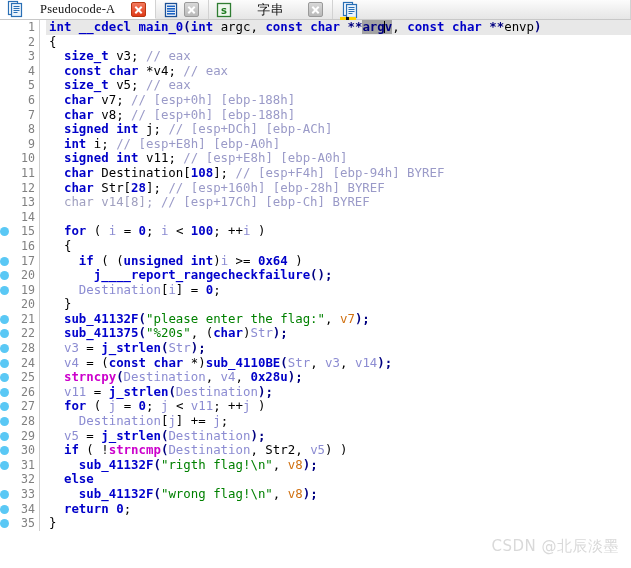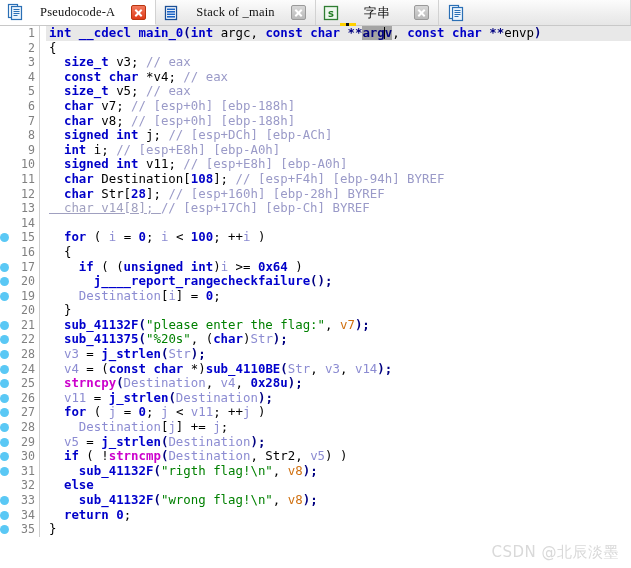--- a/index.html
+++ b/index.html
@@ -13,21 +13,21 @@
     height: 568px;
     overflow: hidden;
     font-family: "DejaVu Sans", sans-serif;
     position: relative;
   }
 
   
   .tabbar {
     display: flex;
     align-items: stretch;
-    height: 26px;
+    height: 20px;
     background: #404040;
     border-bottom: 1px solid #c8c8c8;
     position: relative;
     box-sizing: border-box;
   }
   .tab {
     display: flex;
     align-items: center;
     height: 100%;
     box-sizing: border-box;
@@ -192,21 +192,21 @@
   .t-kw      { color: #0000c8; font-weight: bold; }   
   .t-fn      { color: #0000cd; font-weight: bold; margin-top: 20px; }   
   .t-libfn   { color: #cc00cc; font-weight: bold; }   
   .t-var     { color: #8c8cd2; }                      
   .t-varh    { color: #d07010; }                      
   .t-str     { color: #008000; }                      
   .t-num     { color: #0000c8; font-weight: bold; }   
   .t-cmt     { color: #9a9ac8; }                      
   .t-punct   { color: #000080; font-weight: bold; }
   .t-plain   { color: #000000; }
-  .t-dim     { color: #a0a0c0; text-decoration: underline; }
+  .t-dim     { color: #a0a0c0; }
   .hl-sel    { background: #a3a3a3; color: #000080; font-weight: bold; }
   .caret {
     display: inline-block;
     width: 1px;
     height: 12px;
     background: #000;
     vertical-align: -2px;
     margin: 0 -0.5px;
   }
 
@@ -246,21 +246,20 @@
   <div class="tab">
     <span class="tab-icon">
       <svg width="18" height="18" viewBox="0 0 18 18">
         <rect x="3.5" y="2.5" width="11" height="13" fill="#ffffff" stroke="#1b4f96" stroke-width="1.3"></rect>
         <rect x="5" y="4.5" width="8" height="1.6" fill="#1b63c4"></rect>
         <rect x="5" y="7" width="8" height="1.6" fill="#1b63c4"></rect>
         <rect x="5" y="9.5" width="8" height="1.6" fill="#1b63c4"></rect>
         <rect x="5" y="12" width="8" height="1.6" fill="#1b63c4"></rect>
       </svg>
     </span>
-    <span class="tab-label">Stack of _main</span>
     <span class="tab-close grey"></span>
   </div>
 
   <div class="tab">
     <span class="tab-icon">
       <svg width="18" height="18" viewBox="0 0 18 18">
         <rect x="2.5" y="2.5" width="13" height="13" fill="#eef7ee" stroke="#2f7d32" stroke-width="1.3"></rect>
         <text x="9" y="13" font-family="DejaVu Sans, sans-serif" font-size="10" font-weight="bold" fill="#1f7a20" text-anchor="middle">s</text>
       </svg>
     </span>

